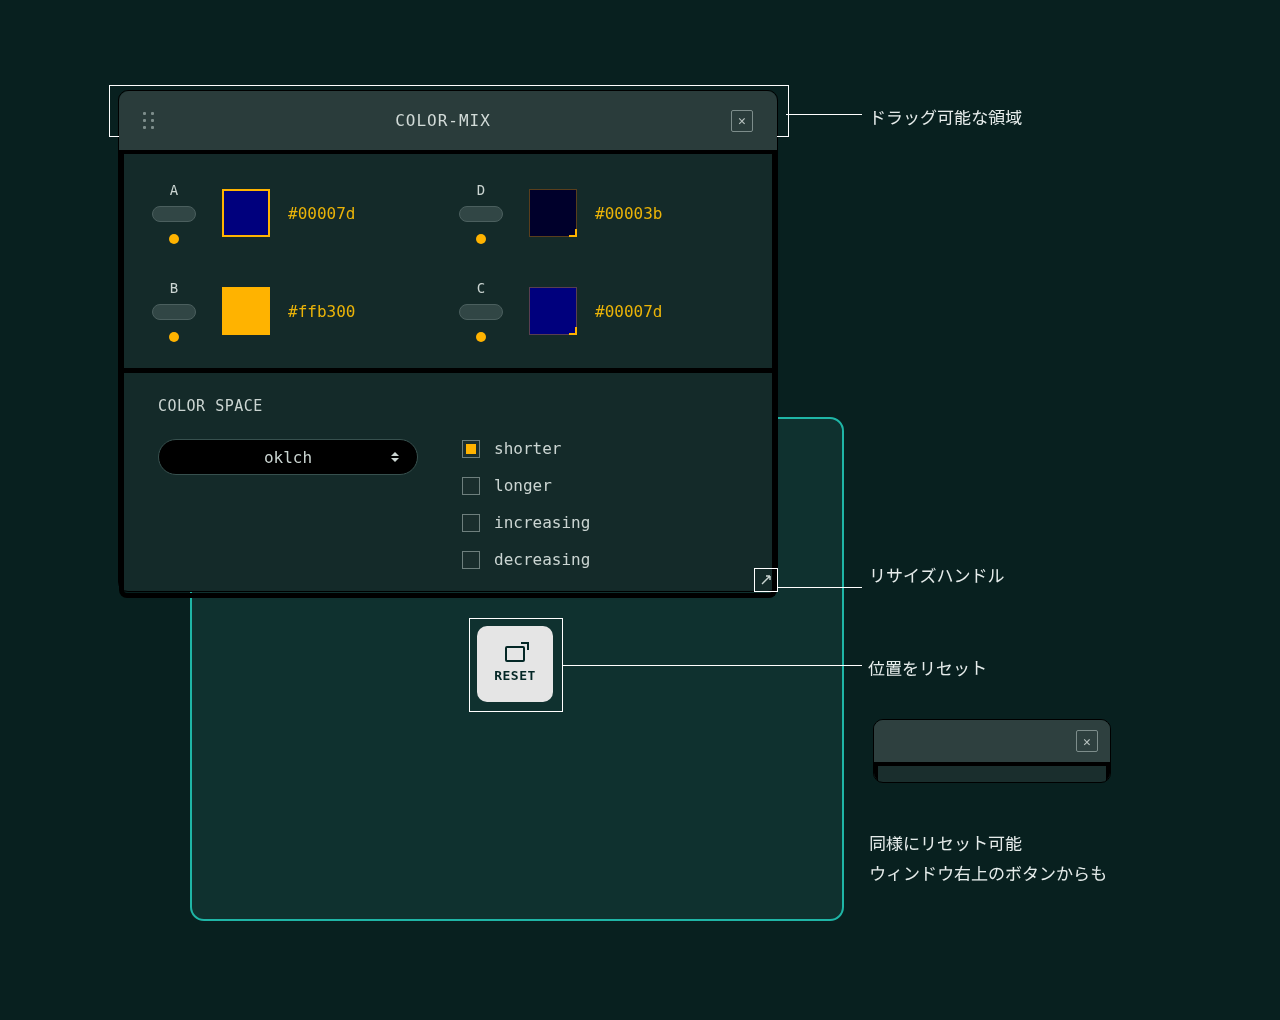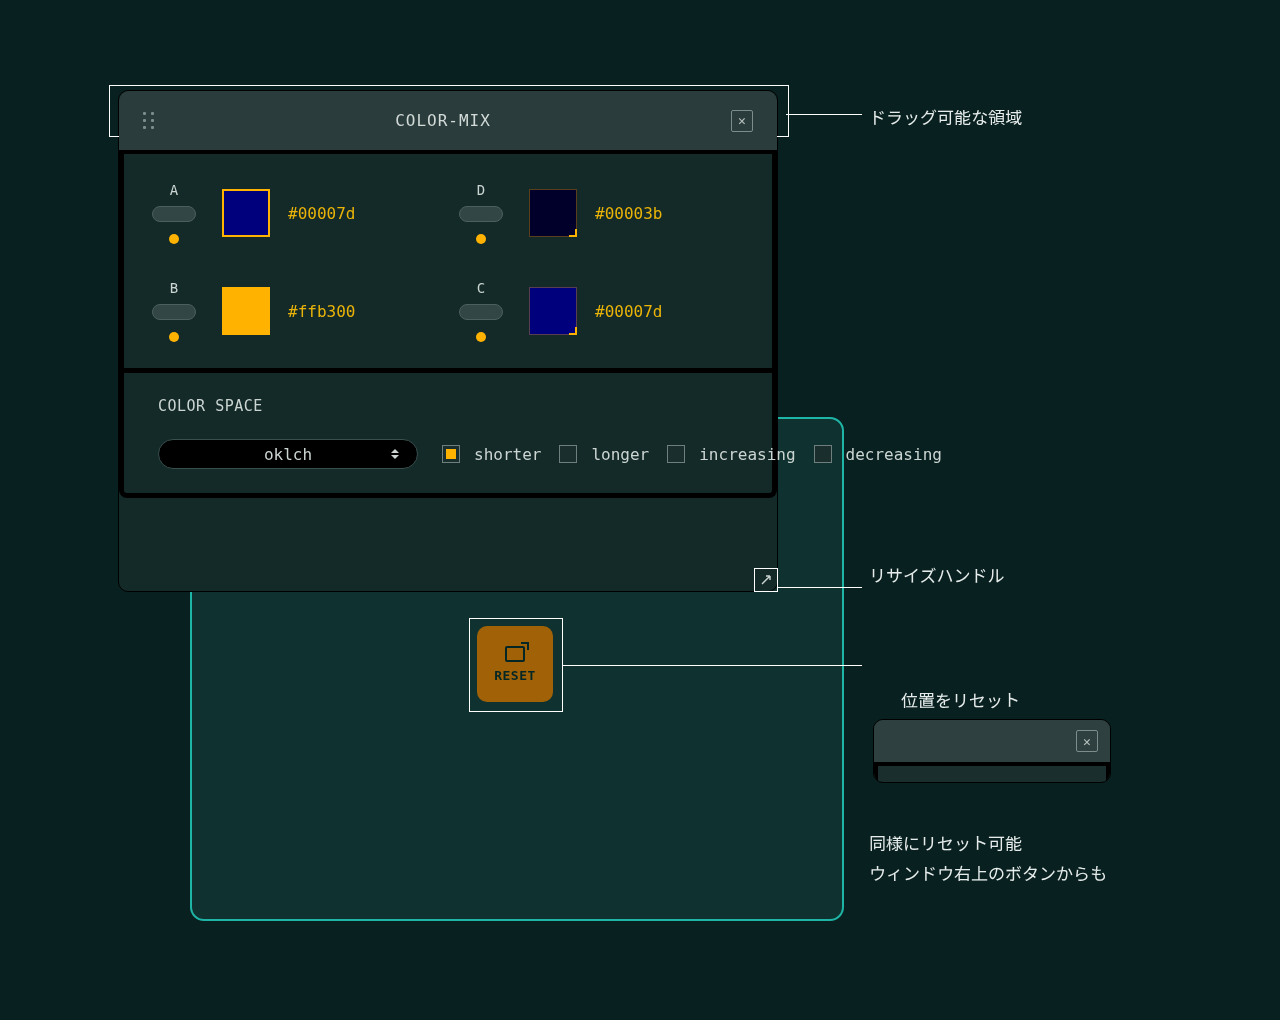--- a/index.html
+++ b/index.html
@@ -175,21 +175,21 @@
     flex: 1;
   }
   .color-space-label {
     font-size: 15px;
     color: #cbd5d2;
     letter-spacing: 0.5px;
     margin-bottom: 24px;
   }
   .select {
     width: 260px;
-    height: 30px;
+    height: 36px;
     background: #000;
     border: 1px solid #37504e;
     border-radius: 22px;
     display: flex;
     align-items: center;
     justify-content: center;
     position: relative;
     color: #cbd5d2;
     font-size: 16px;
     cursor: pointer;
@@ -207,21 +207,21 @@
     width: 0; height: 0;
     border-left: 4px solid transparent;
     border-right: 4px solid transparent;
   }
   .select .caret::before { border-bottom: 4px solid #cbd5d2; }
   .select .caret::after  { border-top: 4px solid #cbd5d2; }
 
   .options-col {
     flex: 1;
     display: flex;
-    flex-direction: row;
+    flex-direction: column;
     gap: 18px;
     margin-top: 42px;
   }
   .opt {
     display: flex;
     align-items: center;
     gap: 14px;
     cursor: pointer;
   }
   .opt-box {
@@ -252,21 +252,21 @@
   }
   .resize-handle svg { stroke: #cbd5d2; }
 
   
   .reset-btn {
     position: absolute;
     left: 477px;
     top: 626px;
     width: 76px;
     height: 76px;
-    background: #a16207;
+    background: #e5e5e5;
     border-radius: 10px;
     display: flex;
     flex-direction: column;
     align-items: center;
     justify-content: center;
     gap: 6px;
     cursor: pointer;
   }
   .reset-btn-outline {
     position: absolute;
@@ -468,16 +468,16 @@
   <div class="mini-body-strip"></div>
 </div>
 
 <div class="leader" style="left:786px; top:114px; width:76px;"></div>
 <div class="anno" style="left:869px; top:104px;">ドラッグ可能な領域</div>
 
 <div class="leader" style="left:778px; top:587px; width:84px;"></div>
 <div class="anno" style="left:869px; top:562px;">リサイズハンドル</div>
 
 <div class="leader" style="left:562px; top:665px; width:300px;"></div>
-<div class="anno" style="left:901px; top:655px;margin-top:32px;">位置をリセット</div>
+<div class="anno" style="left:868px; top:655px;">位置をリセット</div>
 
 <div class="anno" style="left:869px; top:816px;margin-top:44px;">ウィンドウ右上のボタンからも</div>
 <div class="anno" style="left:869px; top:830px;text-align:right;">同様にリセット可能</div>
 
 </body></html>

